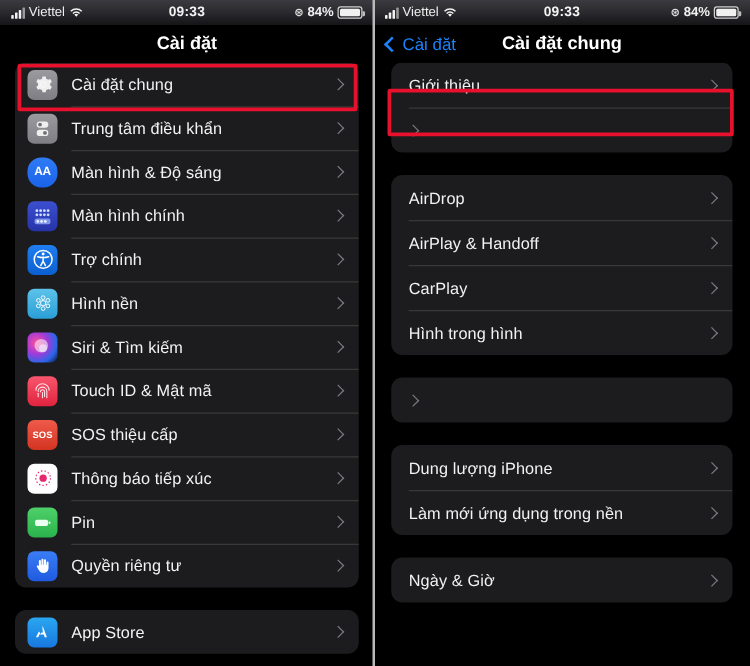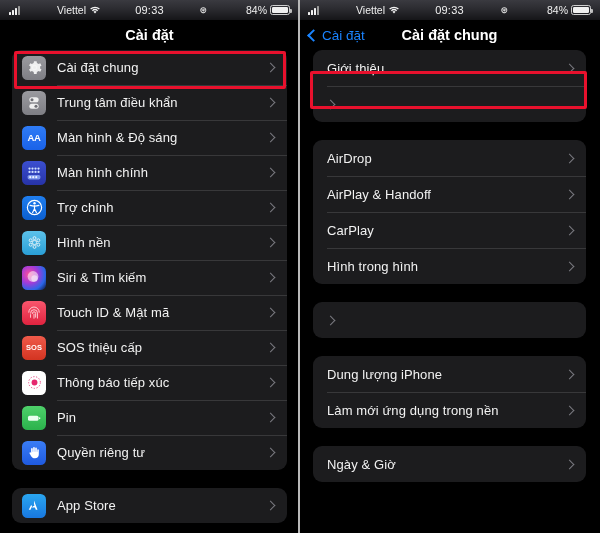--- a/index.html
+++ b/index.html
@@ -23,34 +23,34 @@
     height:20px;width:100%;
     background:linear-gradient(180deg,#3a3a40 0%,#2b2b30 45%,#151518 100%);
     display:flex;align-items:center;
     padding:0 9px;box-sizing:border-box;
     color:#f2f2f2;font-size:10.5px;font-weight:bold;
     position:relative;
   }
   .sb-left{display:flex;align-items:center;gap:3px;}
   .sb-center{
     position:absolute;left:0;right:0;text-align:center;
-    font-size:11px;font-weight:normal;letter-spacing:.2px;pointer-events:none;
+    font-size:11px;font-weight:bold;letter-spacing:.2px;pointer-events:none;
   }
   .sb-right{margin-left:auto;display:flex;align-items:center;gap:3px;position:relative;z-index:2;}
   .bars{display:flex;align-items:flex-end;gap:1px;height:9px;}
   .bars i{display:block;width:2px;background:#f2f2f2;border-radius:.5px;}
   .bars i:nth-child(1){height:3px}
   .bars i:nth-child(2){height:5px}
   .bars i:nth-child(3){height:7px}
   .bars i:nth-child(4){height:9px;background:#9a9a9a}
-  .carrier{font-size:10.5px;font-weight:normal;color:#efefef;margin-left:34px;}
+  .carrier{font-size:10.5px;font-weight:normal;color:#efefef;}
   .wifi{width:12px;height:10px;position:relative;display:inline-block;}
   .wifi svg{display:block}
   .lock-icon{font-size:9px;color:#dcdcdc;}
-  .pct{font-size:10.5px;color:#efefef;font-weight:normal;margin-left:36px;}
+  .pct{font-size:10.5px;color:#efefef;font-weight:bold;}
   .batt{
     width:20px;height:9.5px;border:1px solid #cfcfcf;border-radius:2.5px;
     position:relative;box-sizing:border-box;padding:1px;
   }
   .batt:after{
     content:"";position:absolute;right:-3px;top:2.6px;
     width:1.6px;height:4px;background:#bdbdbd;border-radius:0 1px 1px 0;
   }
   .batt span{display:block;height:100%;background:#f0f0f0;border-radius:1.2px;}
 
@@ -102,21 +102,21 @@
   }
   .panel.right .label{font-size:13px;}
   .chev{
     width:6px;height:6px;border-top:1.6px solid #7a7a80;border-right:1.6px solid #7a7a80;
     transform:rotate(45deg);flex:0 0 auto;margin-right:4px;
   }
 
   
   .ic-gear{background:linear-gradient(180deg,#9a9a9f,#7e7e84);}
   .ic-cc{background:linear-gradient(180deg,#9a9a9f,#7e7e84);}
-  .ic-aa{background:linear-gradient(180deg,#2f7cf6,#1a62e8);font-size:9.5px;letter-spacing:-.3px;}
+  .ic-aa{background:linear-gradient(180deg,#2f7cf6,#1a62e8);font-size:9.5px;letter-spacing:-.3px;border-radius:11px;}
   .ic-home{background:linear-gradient(180deg,#3b4fd0,#2733a8);}
   .ic-access{background:linear-gradient(180deg,#1f7ef0,#0b5fd0);}
   .ic-wall{background:linear-gradient(180deg,#5cc2ea,#2a9fd6);}
   .ic-siri{background:radial-gradient(circle at 30% 35%,#ff4f9a 0%,#a33bd8 38%,#2a66e8 70%,#0b1033 100%);}
   .ic-touch{background:linear-gradient(180deg,#f8566d,#e0233f);}
   .ic-sos{background:linear-gradient(180deg,#ef5a4a,#d33421);font-size:7.5px;font-weight:bold;text-align:center;}
   .ic-expo{background:#fff;}
   .ic-pin{background:linear-gradient(180deg,#4ed06a,#2bb24c);}
   .ic-priv{background:linear-gradient(180deg,#3a7df5,#1f5ae0);}
   .ic-appstore{background:linear-gradient(180deg,#2aa6f0,#1878e0);}

